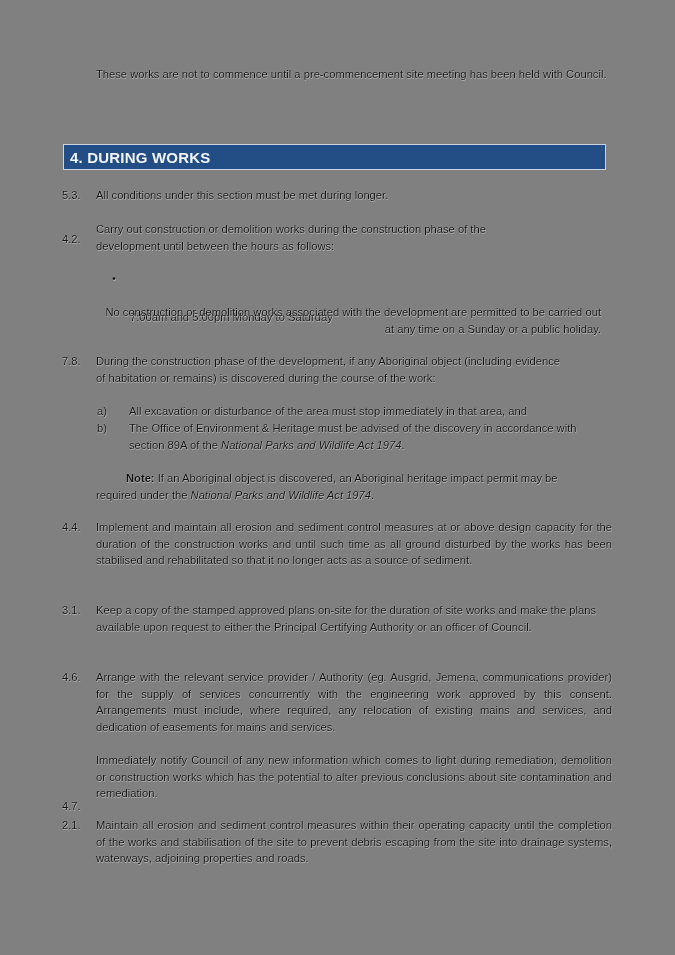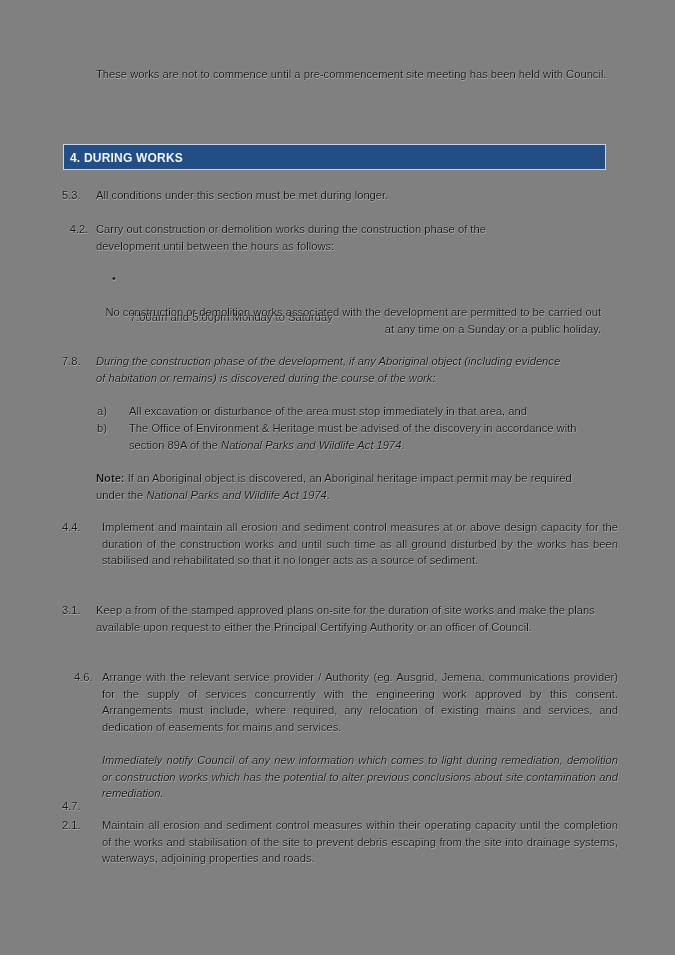--- a/index.html
+++ b/index.html
@@ -10,71 +10,71 @@
     overflow: hidden;
     font-family: "Liberation Sans", sans-serif;
     color: #111;
     font-size: 11.2px;
     line-height: 16.5px;
   }
   .txt { text-shadow: 0 0 1px rgba(255,255,255,0.55), 0.5px 0.5px 0 rgba(255,255,255,0.35); }
   .abs { position: absolute; }
   .para { left: 96px; width: 516px; }
   .num { left: 62px; width: 34px; font-weight: normal; }
-  .just { text-align: justify; margin-left: 6px; }
+  .just { text-align: justify; }
   .header-bar {
     position: absolute; left: 63px; top: 144px; width: 543px; height: 26px;
     background: #234e85;
     border: 1px solid #c9d3e3;
     box-sizing: border-box;
   }
   .header-bar span {
     position: absolute; left: 6px; top: 5px;
-    color: #f2f4f8; font-weight: bold; font-size: 12px; letter-spacing: 0.2px;
+    color: #f2f4f8; font-weight: bold; font-size: 15px; letter-spacing: 0.2px;
     text-shadow: none;
   }
   .bullet { left: 126px; }
   .bullet-text { left: 130px; }
   .sub-label { left: 97px; width: 30px; }
   .sub-text { left: 129px; width: 483px; }
   i { font-style: italic; }
-  b { font-weight: bold; }
+  b { font-weight: bold; margin-left: 30px; }
 </style>
 </head>
 <body>
 
 <div class="abs para txt" style="top:66px;">These works are not to commence until a pre-commencement site meeting has been held with Council.</div>
 
 <div class="header-bar">
   <span>4. DURING WORKS</span>
 </div>
 
 <div class="abs num txt" style="top:187px;">5.3.</div>
 <div class="abs para txt" style="top:187px;">All conditions under this section must be met during longer.</div>
 
-<div class="abs num txt" style="top:221px;text-align:center;">4.2.</div>
+<div class="abs num txt" style="top:231px;">4.2.</div>
 <div class="abs para txt" style="top:221px; width:450px;">Carry out construction or demolition works during the construction phase of the development until between the hours as follows:</div>
 <div class="abs bullet txt" style="top:270px; left:112px;">•</div>
 <div class="abs bullet-text txt" style="top:270px;margin-top:39px;">7:00am and 5:00pm Monday to Saturday</div>
 <div class="abs para txt" style="top:304px; width:505px;text-align:right;">No construction or demolition works associated with the development are permitted to be carried out at any time on a Sunday or a public holiday.</div>
 
 <div class="abs num txt" style="top:353px;">7.8.</div>
-<div class="abs para txt" style="top:353px; width:475px;font-style:italic;">During the construction phase of the development, if any Aboriginal object (including evidence of habitation or remains) is discovered during the course of the work:</div>
+<div class="abs para txt" style="top:353px; width:475px;">During the construction phase of the development, if any Aboriginal object (including evidence of habitation or remains) is discovered during the course of the work:</div>
 <div class="abs sub-label txt" style="top:403px;">a)</div>
 <div class="abs sub-text txt" style="top:403px;">All excavation or disturbance of the area must stop immediately in that area, and</div>
 <div class="abs sub-label txt" style="top:420px;">b)</div>
 <div class="abs sub-text txt" style="top:420px;"><span>The Office of Environment &amp; Heritage must be advised of the discovery in accordance with section 89A of the </span><i>National Parks and Wildlife Act 1974</i><span>.</span></div>
 <div class="abs para txt" style="top:470px; width:500px;"><b>Note:</b><span> If an Aboriginal object is discovered, an Aboriginal heritage impact permit may be required under the </span><i>National Parks and Wildlife Act 1974</i><span>.</span></div>
 
 <div class="abs num txt" style="top:519px;">4.4.</div>
 <div class="abs para txt just" style="top:519px;">Implement and maintain all erosion and sediment control measures at or above design capacity for the duration of the construction works and until such time as all ground disturbed by the works has been stabilised and rehabilitated so that it no longer acts as a source of sediment.</div>
 
 <div class="abs num txt" style="top:602px;">3.1.</div>
-<div class="abs para txt" style="top:602px; width:505px;">Keep a from of the stamped approved plans on-site for the duration of site works and make the plans available upon request to either the Principal Certifying Authority or an officer of Council.</div>
+<div class="abs para txt" style="top:602px; width:505px;">Keep a copy of the stamped approved plans on-site for the duration of site works and make the plans available upon request to either the Principal Certifying Authority or an officer of Council.</div>
 
-<div class="abs num txt" style="top:669px;margin-left:12px;">4.6.</div>
+<div class="abs num txt" style="top:669px;">4.6.</div>
 <div class="abs para txt just" style="top:669px;">Arrange with the relevant service provider / Authority (eg. Ausgrid, Jemena, communications provider) for the supply of services concurrently with the engineering work approved by this consent. Arrangements must include, where required, any relocation of existing mains and services, and dedication of easements for mains and services.</div>
 
 <div class="abs num txt" style="top:752px;margin-top:46px;">4.7.</div>
-<div class="abs para txt just" style="top:752px;font-style:italic;">Immediately notify Council of any new information which comes to light during remediation, demolition or construction works which has the potential to alter previous conclusions about site contamination and remediation.</div>
+<div class="abs para txt just" style="top:752px;">Immediately notify Council of any new information which comes to light during remediation, demolition or construction works which has the potential to alter previous conclusions about site contamination and remediation.</div>
 
 <div class="abs num txt" style="top:817px;">2.1.</div>
 <div class="abs para txt just" style="top:817px;">Maintain all erosion and sediment control measures within their operating capacity until the completion of the works and stabilisation of the site to prevent debris escaping from the site into drainage systems, waterways, adjoining properties and roads.</div>
 
 </body></html>

